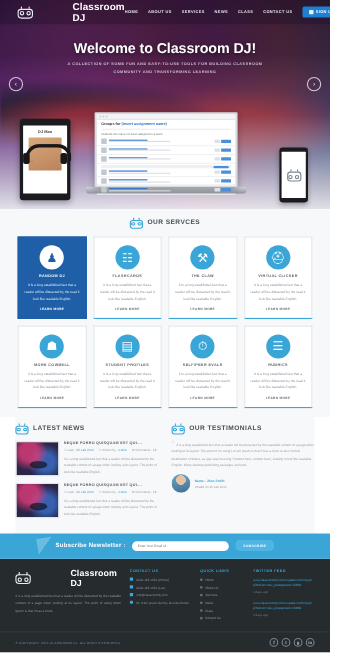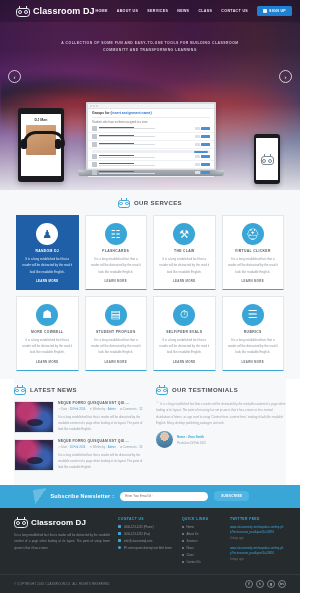--- a/index.html
+++ b/index.html
@@ -47,21 +47,21 @@
   .brand { display:flex; align-items:center; margin-left:16px; gap:3px; }
   .robot-logo { width:14px; height:11px; position:relative; flex:none; }
   .robot-logo .head{
     position:absolute; left:0; top:2px; width:14px; height:9px;
     border:1.2px solid #e9eef4; border-radius:3px 3px 3.5px 3.5px;
   }
   .robot-logo .ant{ position:absolute; top:0; width:1.2px; height:2.4px; background:#e9eef4; }
   .robot-logo .ant.l{ left:3px; } .robot-logo .ant.r{ right:3px; }
   .robot-logo .eye{ position:absolute; top:4.4px; width:4px; height:4px; border:1.1px solid #e9eef4; border-radius:50%; }
   .robot-logo .eye.l{ left:1.6px; } .robot-logo .eye.r{ right:1.6px; }
-  .brand-name{ color:#fff; font-size:9px; font-weight:bold; letter-spacing:.1px; }
+  .brand-name{ color:#fff; font-size:9px; font-weight:bold; letter-spacing:.1px;margin-left:33px; }
 
   .nav-links{ display:flex; align-items:center; gap:9px; margin-left:auto; margin-right:8px; }
   .nav-links a{
     color:#e7e7ef; text-decoration:none; font-size:3.6px;
     font-weight:bold; letter-spacing:.35px; white-space:nowrap;
   }
   .signup{
     background:#1f7fd0; color:#fff; font-size:3.6px; font-weight:bold;
     letter-spacing:.3px; padding:3.4px 6px; border-radius:1.5px;
     display:flex; align-items:center; gap:2px; white-space:nowrap;
@@ -264,20 +264,21 @@
         <a href="#">CLASS</a>
         <a href="#">CONTACT US</a>
         <div class="signup">
           <span class="ic"></span>
           <span>SIGN UP</span>
         </div>
       </div>
     </div>
 
     <div class="hero-text">
+      <div class="hero-title">Welcome to Classroom DJ!</div>
       <div class="hero-sub">A COLLECTION OF SOME FUN AND EASY-TO-USE TOOLS FOR BUILDING CLASSROOM COMMUNITY AND TRANSFORMING LEARNING</div>
     </div>
 
     <div class="arrow l">‹</div>
     <div class="arrow r">›</div>
 
     <div class="devices">
       <div class="laptop-base"></div>
       <div class="laptop">
         <div class="gc-bar">

